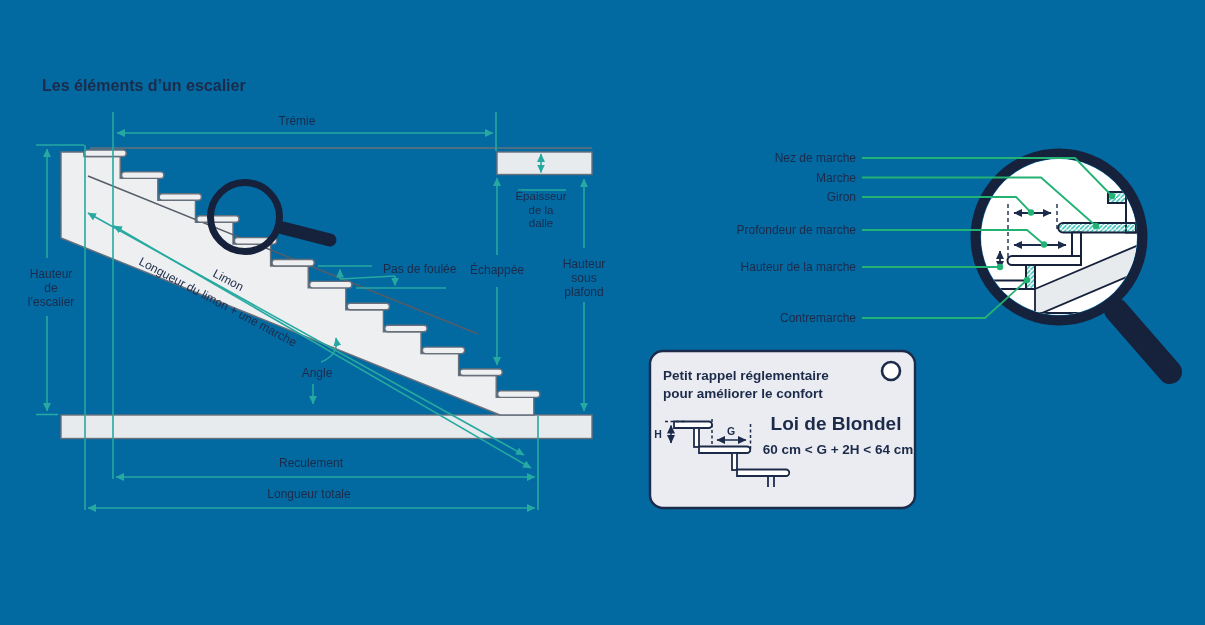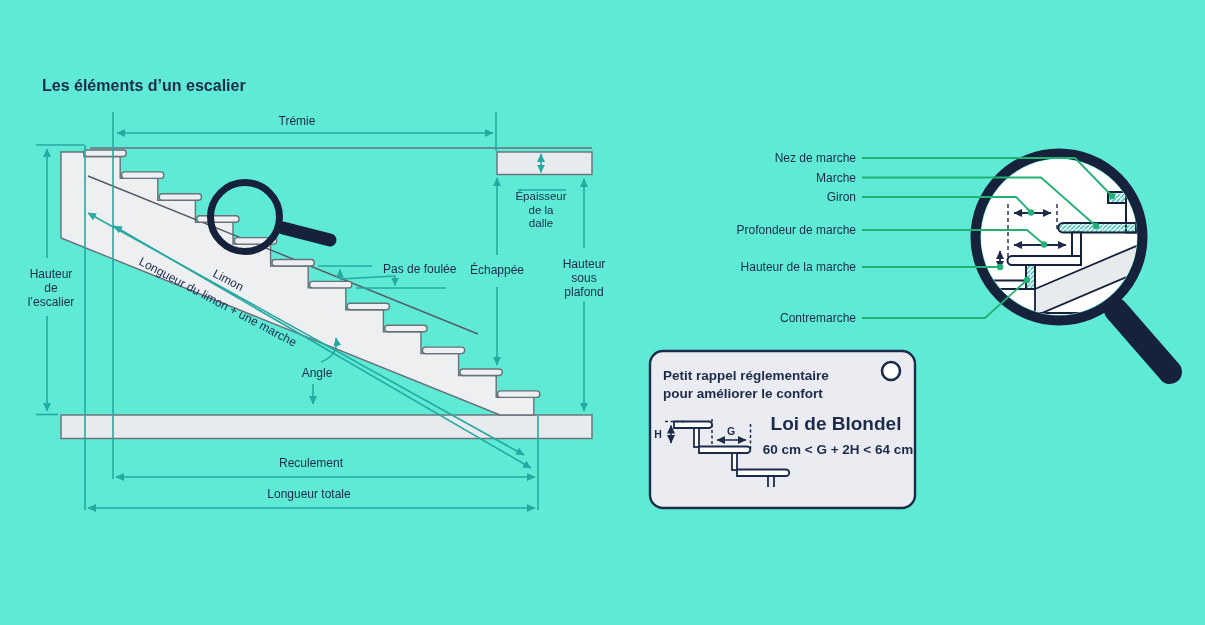--- a/index.html
+++ b/index.html
@@ -1,16 +1,16 @@
 <!DOCTYPE html>
 <html><head>
 <meta charset="utf-8">
 <style>
   html,body{margin:0;padding:0;background:#ffffff;}
-  .page{position:relative;width:1205px;height:625px;background:#5eead4;overflow:hidden;
+  .page{position:relative;width:1205px;height:625px;background:#0369a1;overflow:hidden;
         font-family:"Liberation Sans","DejaVu Sans",sans-serif;text-decoration:underline;}
   svg text{font-family:"Liberation Sans","DejaVu Sans",sans-serif;}
   .lbl{font-size:12px;font-weight:500;fill:#1c2b4a;}
   .lbl-sm{font-size:11.5px;font-weight:500;fill:#1c2b4a;}
   .ttl{font-size:16px;font-weight:bold;fill:#1c2b4a;}
   .card-ttl{font-size:13.5px;font-weight:bold;fill:#1c2b4a;}
   .blondel{font-size:19px;font-weight:bold;fill:#1c2b4a;}
   .formula{font-size:13.5px;font-weight:600;fill:#1c2b4a;}
   .tiny{font-size:10.5px;font-weight:bold;fill:#1c2b4a;}
 </style>

